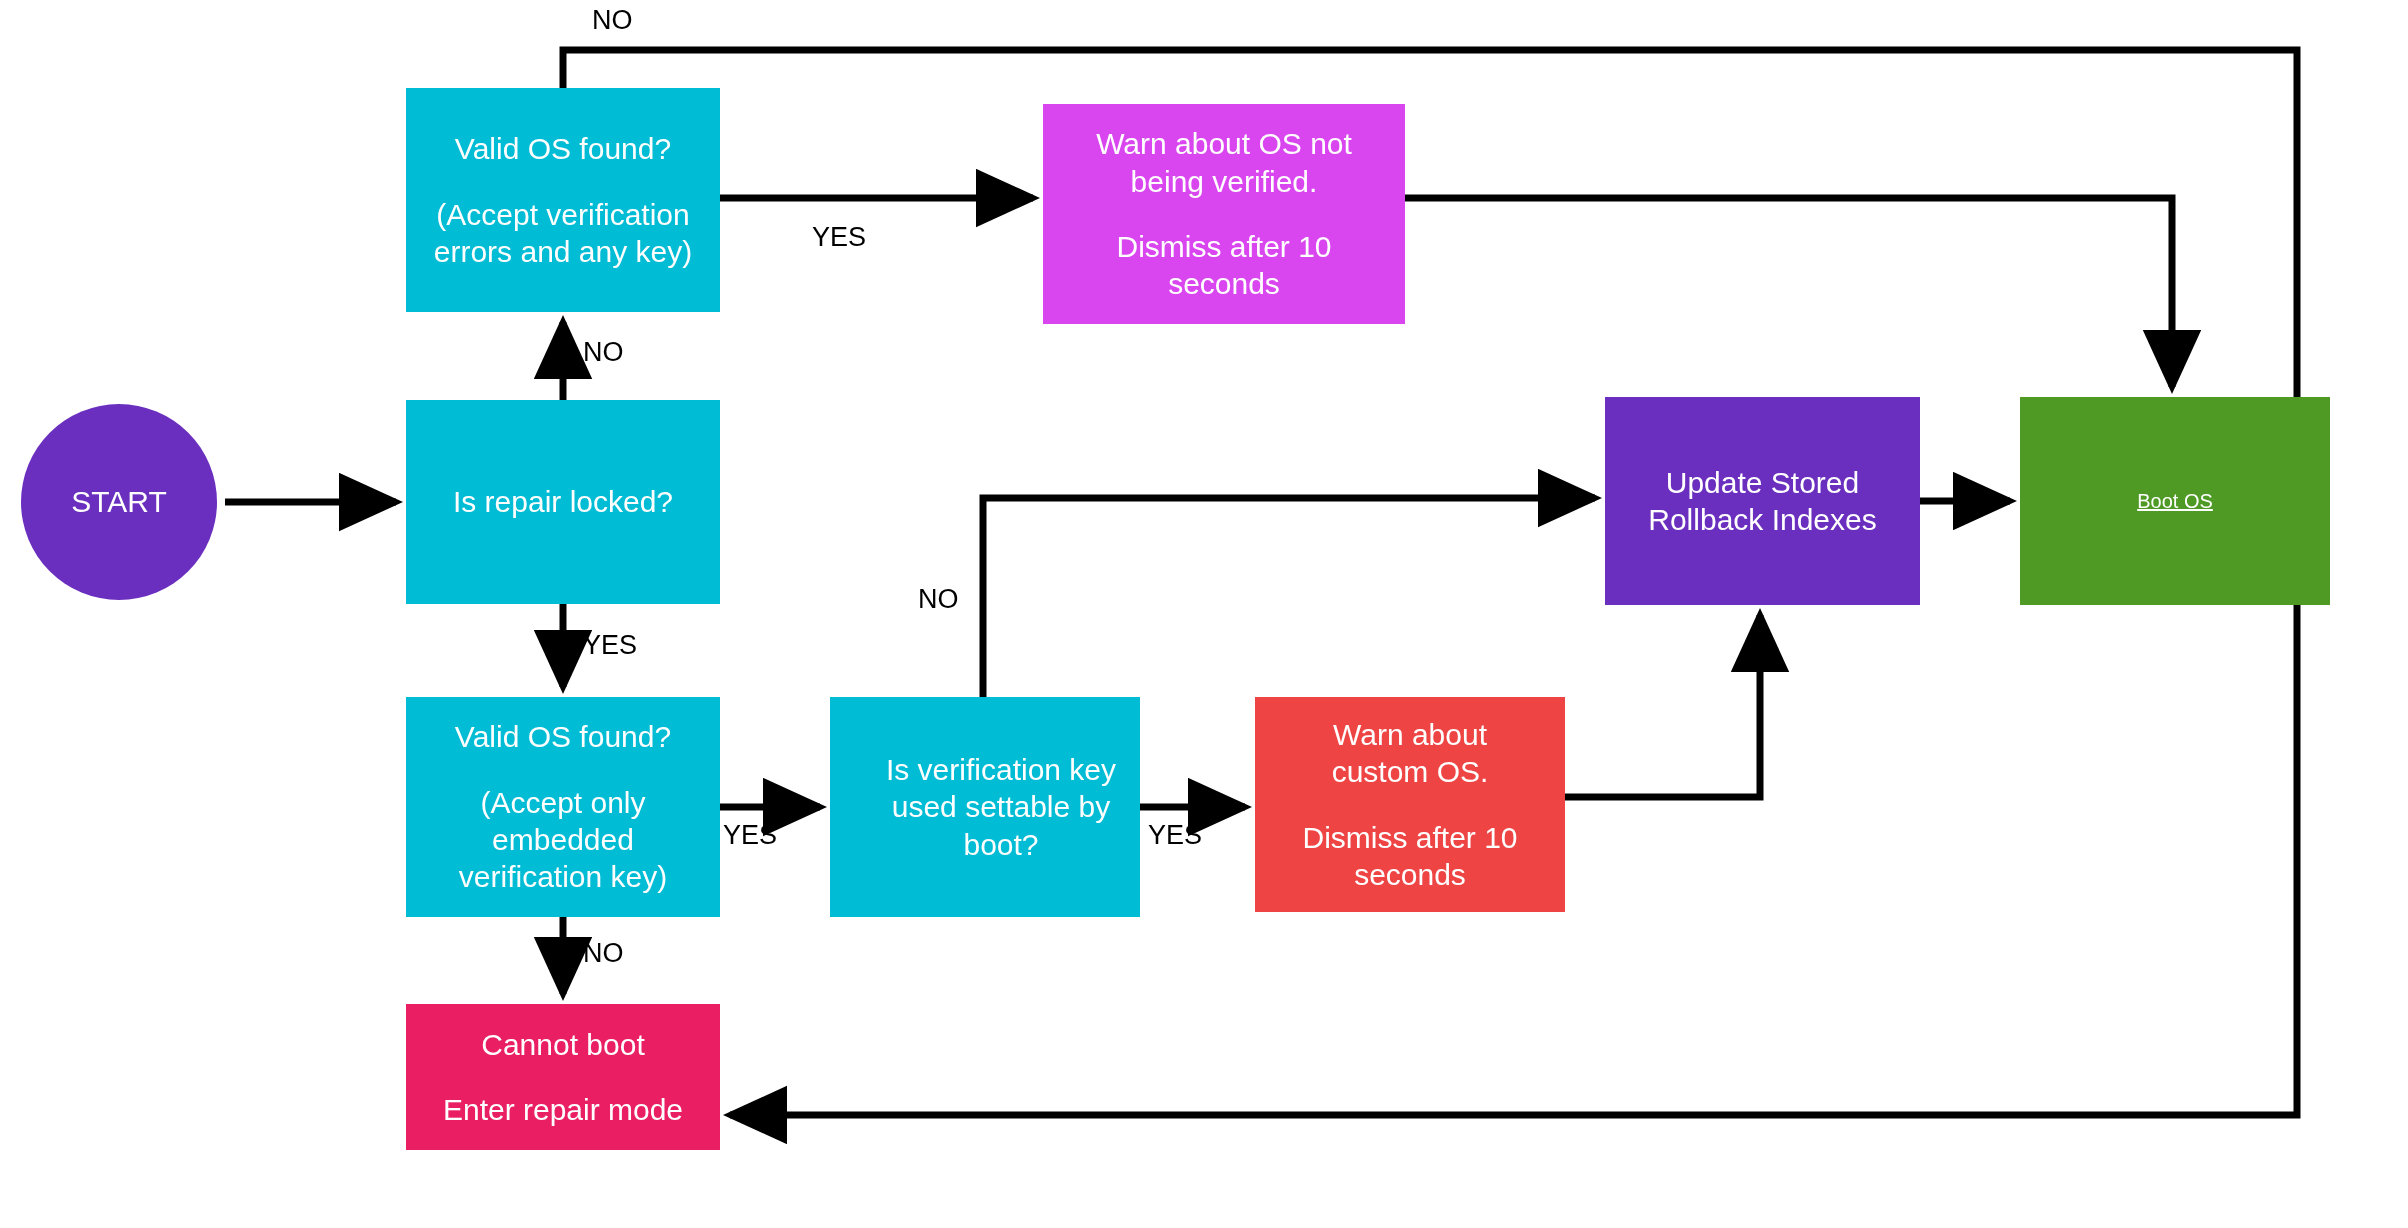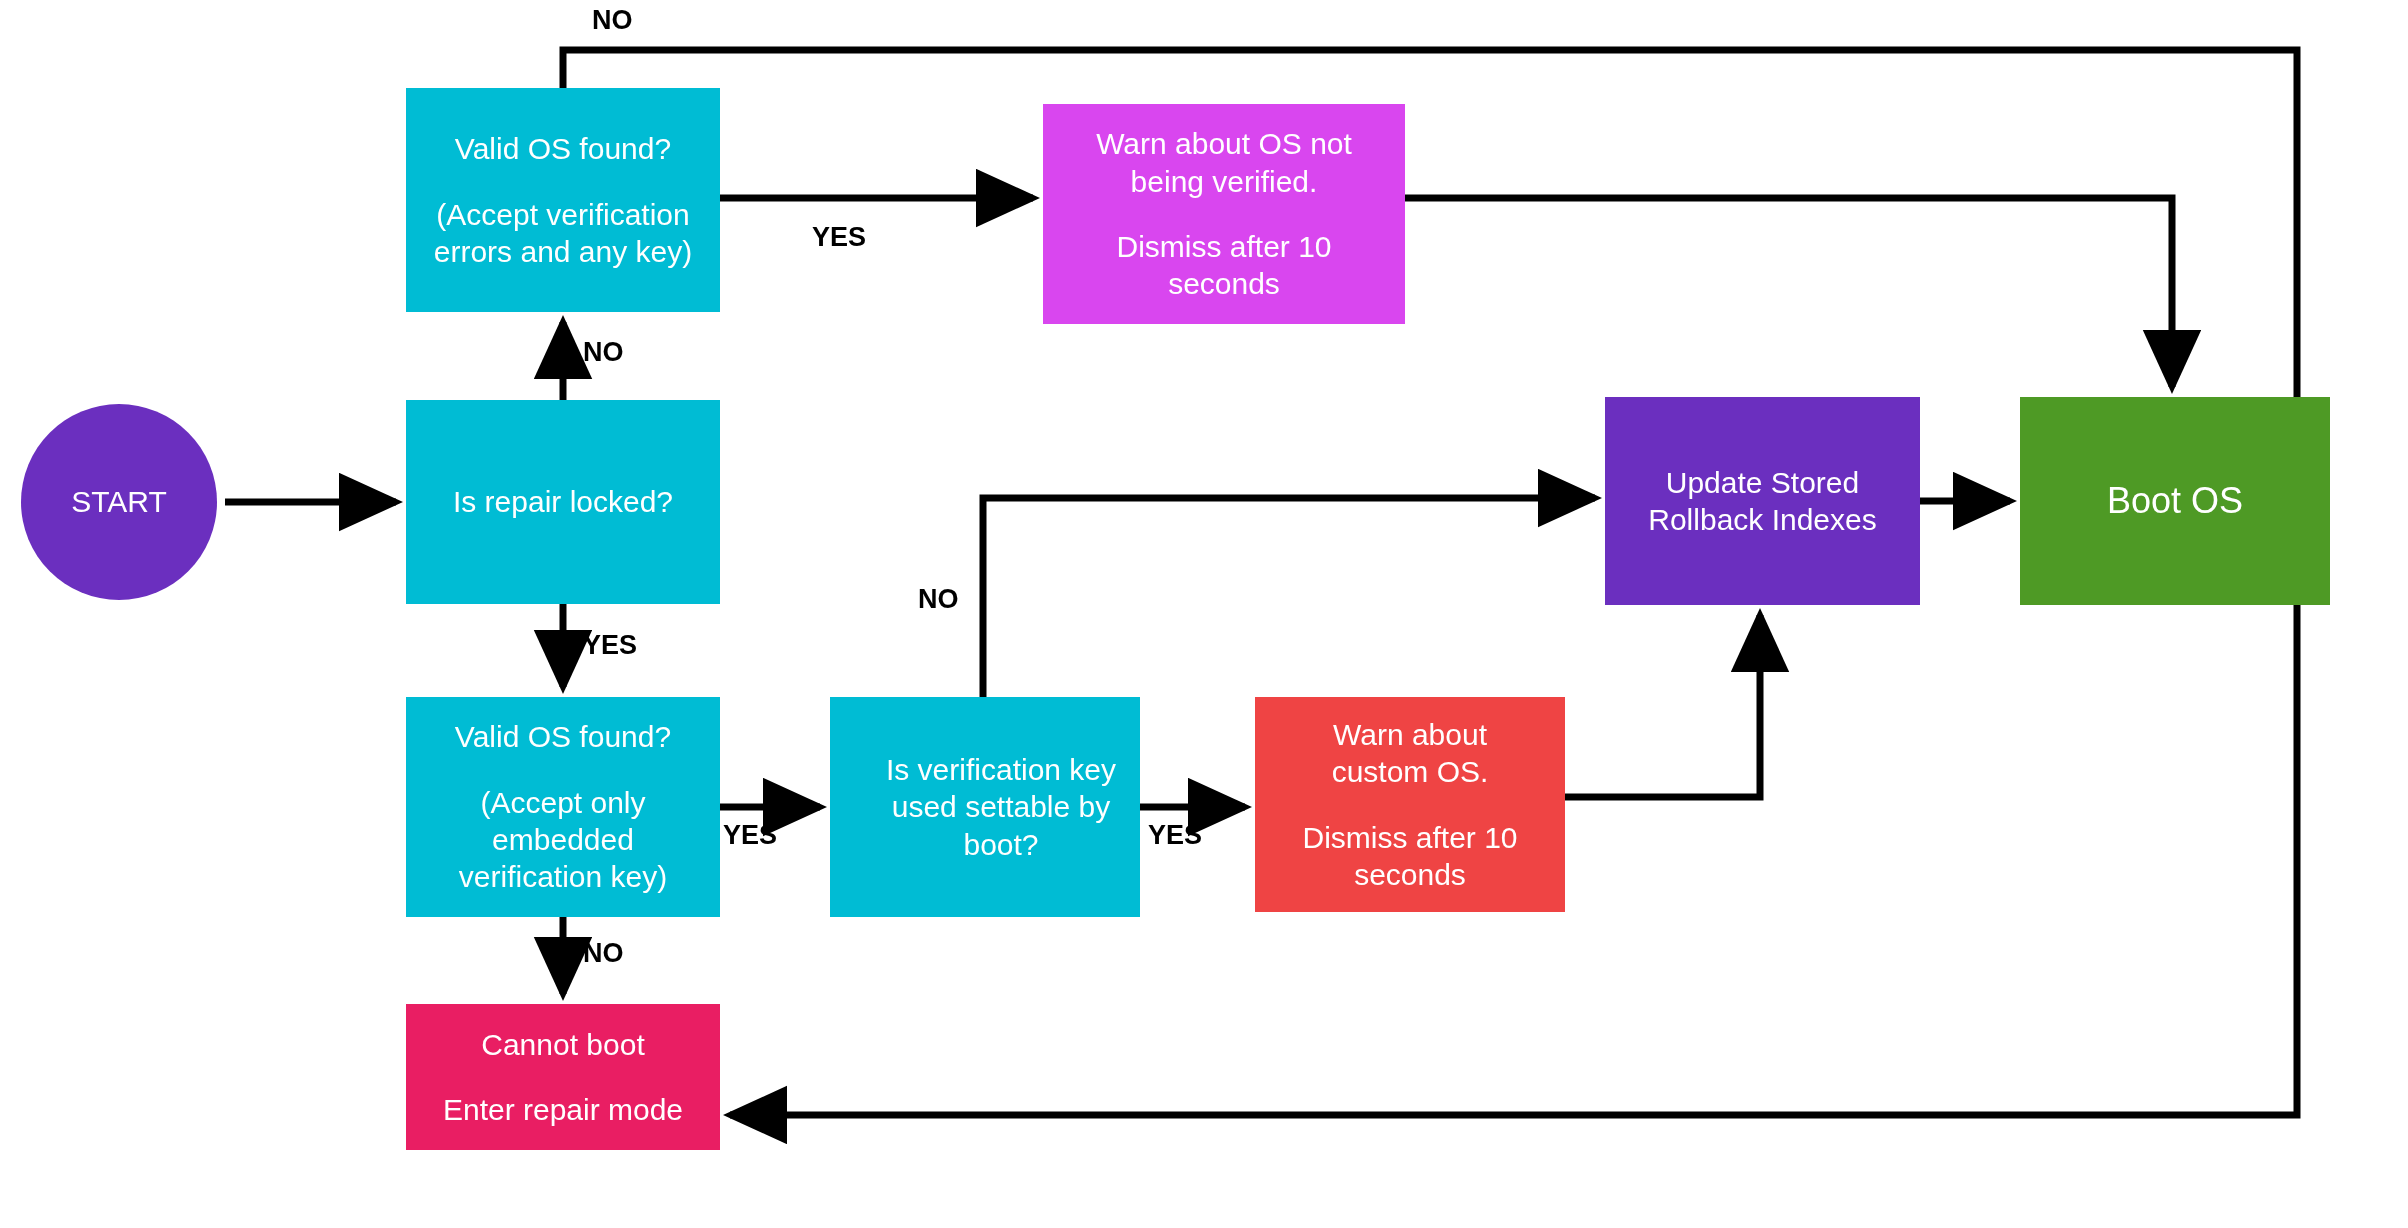--- a/index.html
+++ b/index.html
@@ -6,21 +6,21 @@
   html,body{margin:0;padding:0;background:#ffffff;}
   body{font-family:"Liberation Sans",sans-serif;}
   #canvas{position:relative;width:2408px;height:1228px;background:#fff;overflow:hidden;}
   svg.edges{position:absolute;left:0;top:0;width:2408px;height:1228px;pointer-events:none;}
   .node{position:absolute;display:flex;align-items:center;justify-content:center;text-align:center;color:#ffffff;box-sizing:border-box;}
   .node .lines{display:block;width:100%;padding:0 10px;box-sizing:border-box;}
   .node .ln{display:block;}
   .node .sp{display:block;height:0.95em;}
   .rect{}
   .circle{border-radius:50%;}
-  .edge-label{position:absolute;font-weight:bold;color:#000;font-family:"Liberation Sans",sans-serif;white-space:nowrap;}
+  .edge-label{position:absolute;font-weight:normal;color:#000;font-family:"Liberation Sans",sans-serif;white-space:nowrap;}
 </style>
 </head>
 <body>
 
 <div id="canvas">
   <svg class="edges" viewBox="0 0 2408 1228" xmlns="http://www.w3.org/2000/svg">
     <defs>
       <marker id="arrow" markerWidth="11" markerHeight="11" refX="8.2" refY="4.2" orient="auto" markerUnits="strokeWidth">
         <path d="M0,0 L0,8.4 L9.2,4.2 z" fill="#000000"></path>
       </marker>
@@ -99,21 +99,21 @@
           <span class="ln">Dismiss after 10</span>
           <span class="ln">seconds</span>
         </span>
       </div>
       <div class="node rect" style="left: 1605px; top: 397px; width: 315px; height: 208px; background: rgb(107, 47, 191); font-size: 30px; line-height: 1.24; color: rgb(255, 255, 255);">
         <span class="lines">
           <span class="ln">Update Stored</span>
           <span class="ln">Rollback Indexes</span>
         </span>
       </div>
-      <div class="node rect" style="left: 2020px; top: 397px; width: 310px; height: 208px; background: rgb(78, 154, 37); font-size: 36px; line-height: 1.24; color: rgb(255, 255, 255);">
+      <div class="node rect" style="left: 2020px; top: 397px; width: 310px; height: 208px; background: rgb(78, 154, 37); font-size: 20px; line-height: 1.24; color: rgb(255, 255, 255); text-decoration: underline;">
         <span class="lines">
           <span class="ln">Boot OS</span>
         </span>
       </div>
     </div>
   <div id="label-layer">
       <div class="edge-label" style="left: 592px; top: 5px; font-size: 27px; color: rgb(0, 0, 0);">NO</div>
       <div class="edge-label" style="left: 812px; top: 222px; font-size: 27px; color: rgb(0, 0, 0);">YES</div>
       <div class="edge-label" style="left: 583px; top: 337px; font-size: 27px; color: rgb(0, 0, 0);">NO</div>
       <div class="edge-label" style="left: 583px; top: 630px; font-size: 27px; color: rgb(0, 0, 0);">YES</div>

